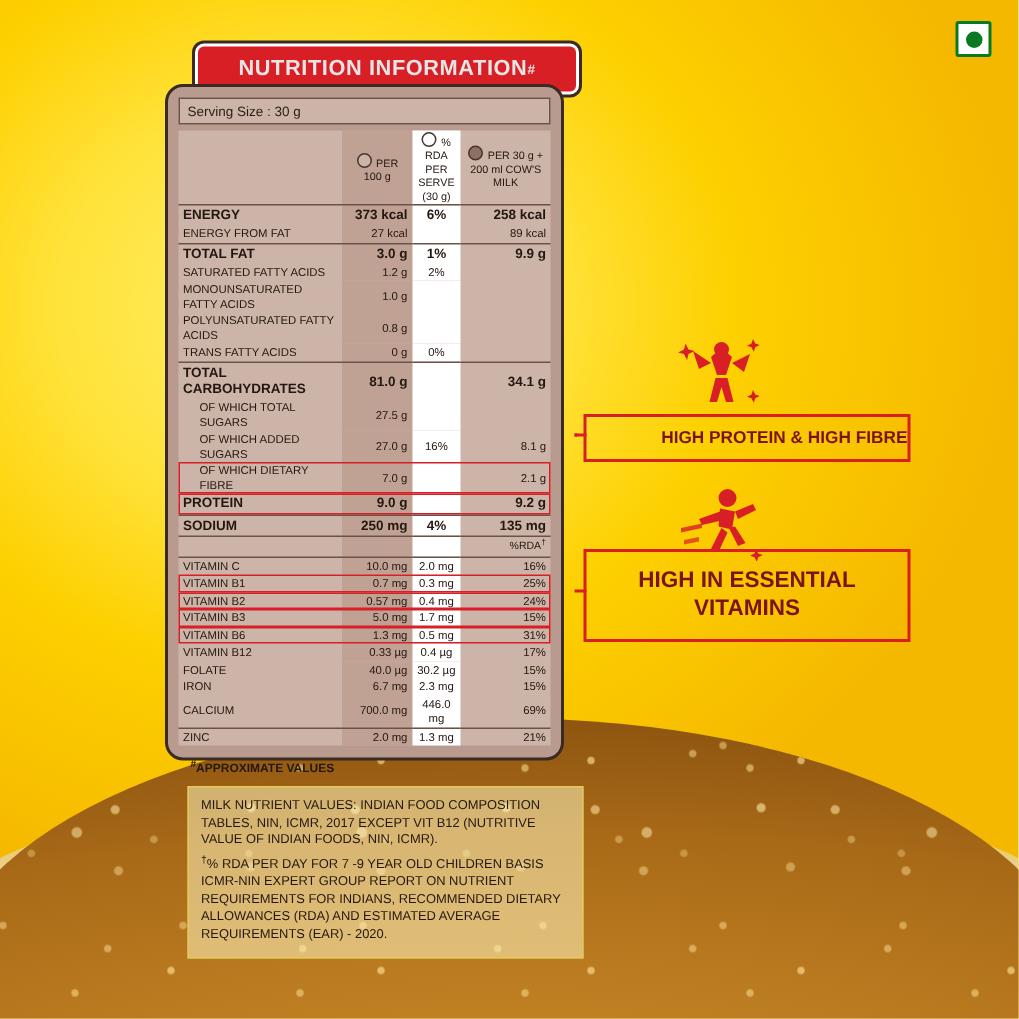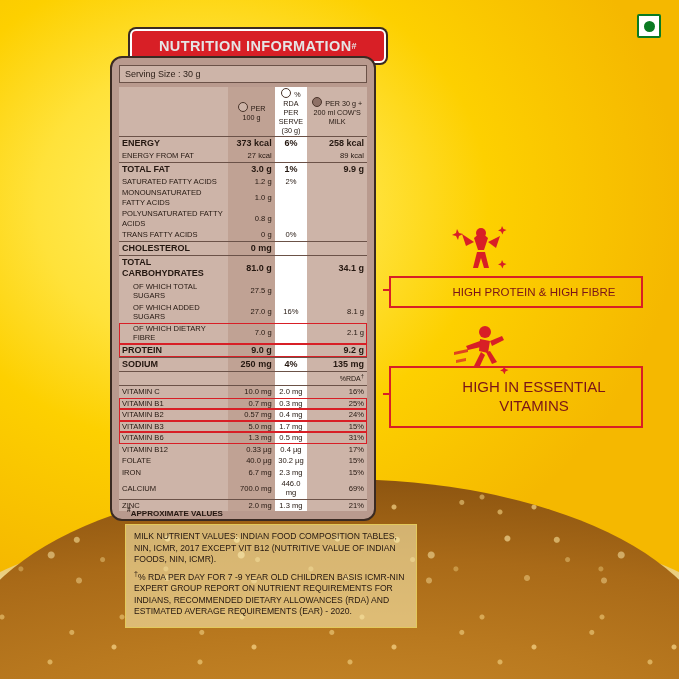--- a/index.html
+++ b/index.html
@@ -89,33 +89,33 @@
   tr.line-bot td{border-bottom:1px solid #6b5248;}
   tr.sub td{font-size:7.6px;}
   .indent{padding-left:14px !important;margin-top:44px;}
   .vit-head td{font-size:7px;text-align:right;padding-bottom:0;}
   .hl{outline:1.5px solid #d81f26;outline-offset:-1px;}
   .approx{
     position:absolute;left:127px;top:506px;width:260px;
     font-size:8px;color:#241710;font-weight:bold;
   }
   .footnote{
-    position:absolute;left:125px;top:524px;width:292px;
+    position:absolute;left:125px;top:524px;width:264px;
     background:rgba(255,246,190,.55);border:1px solid #e3c95c;
     padding:6px 8px;box-sizing:border-box;
     font-size:8.6px;line-height:1.35;color:#241710;
   }
   .footnote p{margin:0 0 3px 0;}
   .footnote sup{font-size:7px;}
 
   
   .callout{
     position:absolute;border:2px solid #d81f26;background:transparent;
-    display:flex;align-items:center;justify-content:center;text-align:center;
-    color:#7a1418;font-weight:normal;line-height:1.25;padding-left:36px;
+    display:flex;align-items:center;justify-content:flex-end;text-align:center;
+    color:#7a1418;font-weight:bold;line-height:1.25;
   }
   .callout1{left:389px;top:276px;width:214px;height:28px;font-size:11.5px;}
   .callout2{left:389px;top:366px;width:214px;height:58px;font-size:15px;}
   .connector{position:absolute;background:#d81f26;height:2px;}
   .mascot{position:absolute;width:58px;height:52px;}
 </style>
 </head>
 <body>
 
 <div class="grain-cream"></div>
@@ -175,26 +175,20 @@
     <tr class="sub">
       <td class="col-name">POLYUNSATURATED FATTY ACIDS</td>
       <td class="col-100">0.8 g</td>
       <td class="col-rda"></td>
       <td class="col-milk"></td>
     </tr>
     <tr class="sub">
       <td class="col-name">TRANS FATTY ACIDS</td>
       <td class="col-100">0 g</td>
       <td class="col-rda">0%</td>
-      <td class="col-milk"></td>
-    </tr>
-    <tr class="bold line-top">
-      <td class="col-name">CHOLESTEROL</td>
-      <td class="col-100">0 mg</td>
-      <td class="col-rda"></td>
       <td class="col-milk"></td>
     </tr>
     <tr class="bold line-top">
       <td class="col-name">TOTAL CARBOHYDRATES</td>
       <td class="col-100">81.0 g</td>
       <td class="col-rda"></td>
       <td class="col-milk">34.1 g</td>
     </tr>
     <tr class="sub">
       <td class="col-name indent">OF WHICH TOTAL SUGARS</td>

